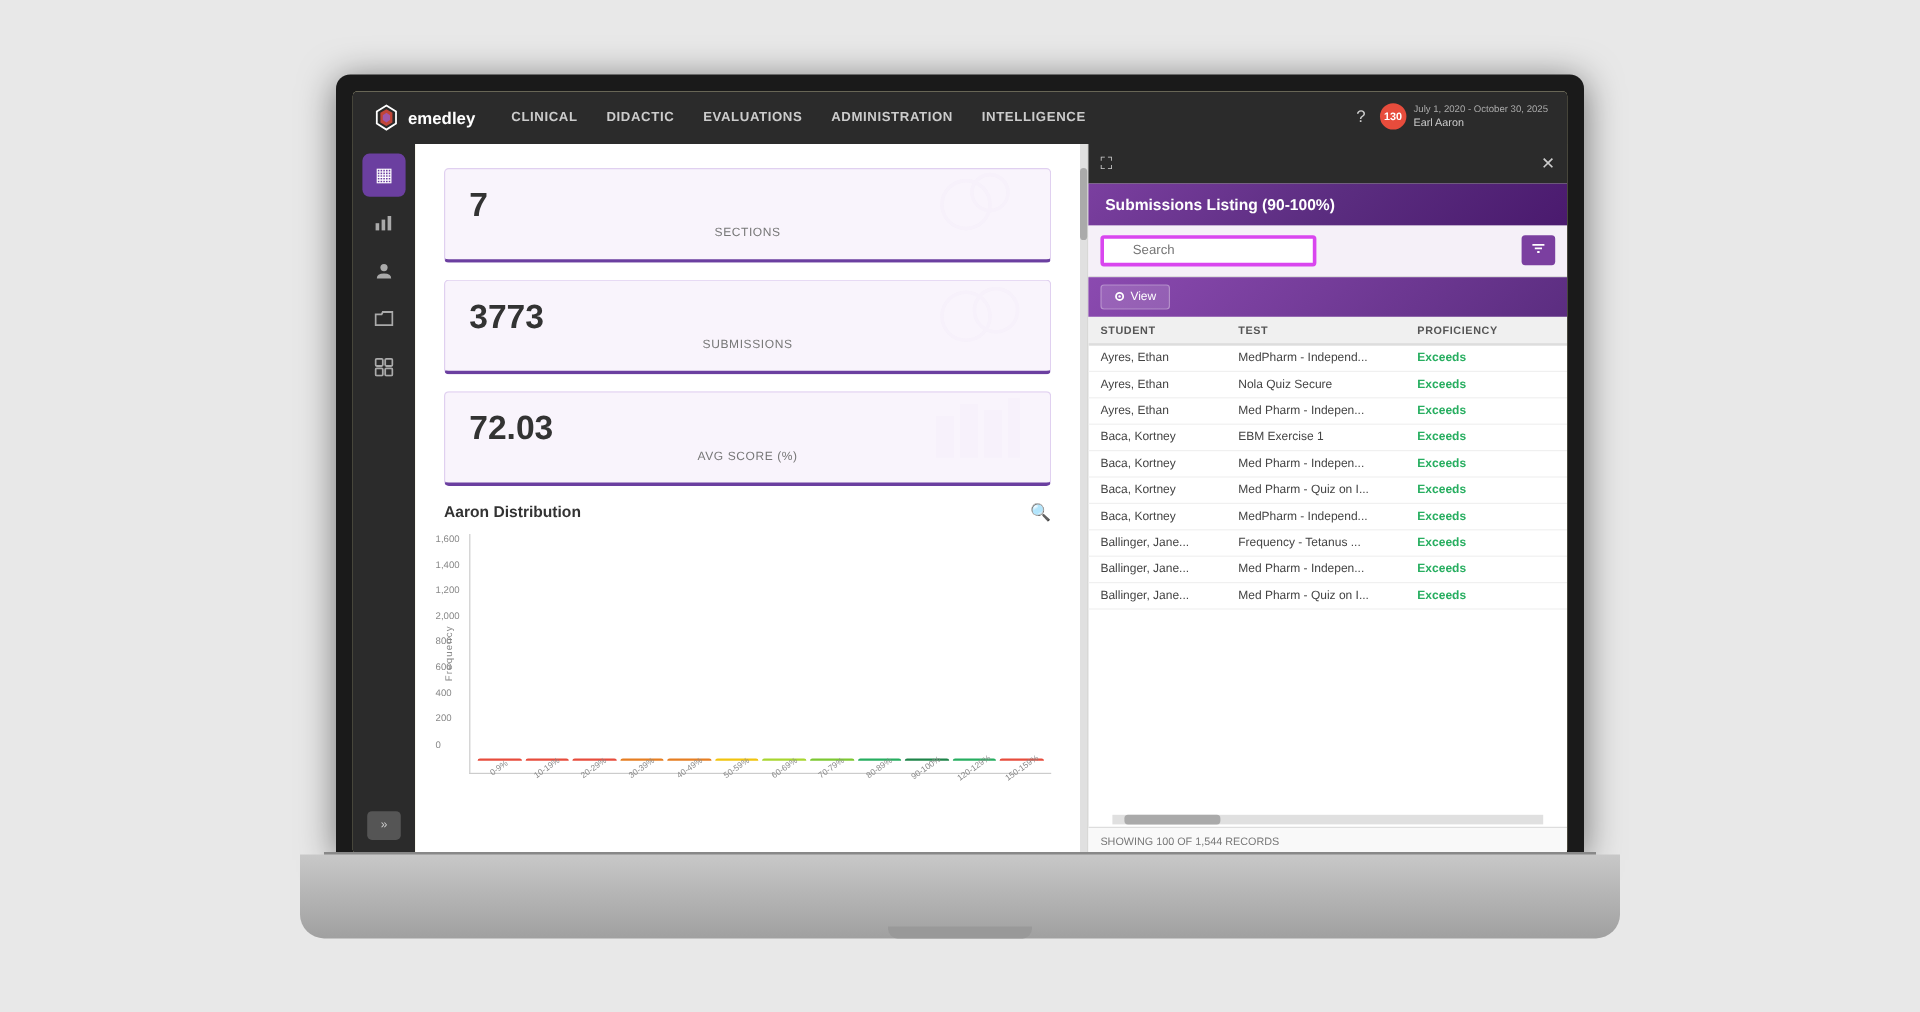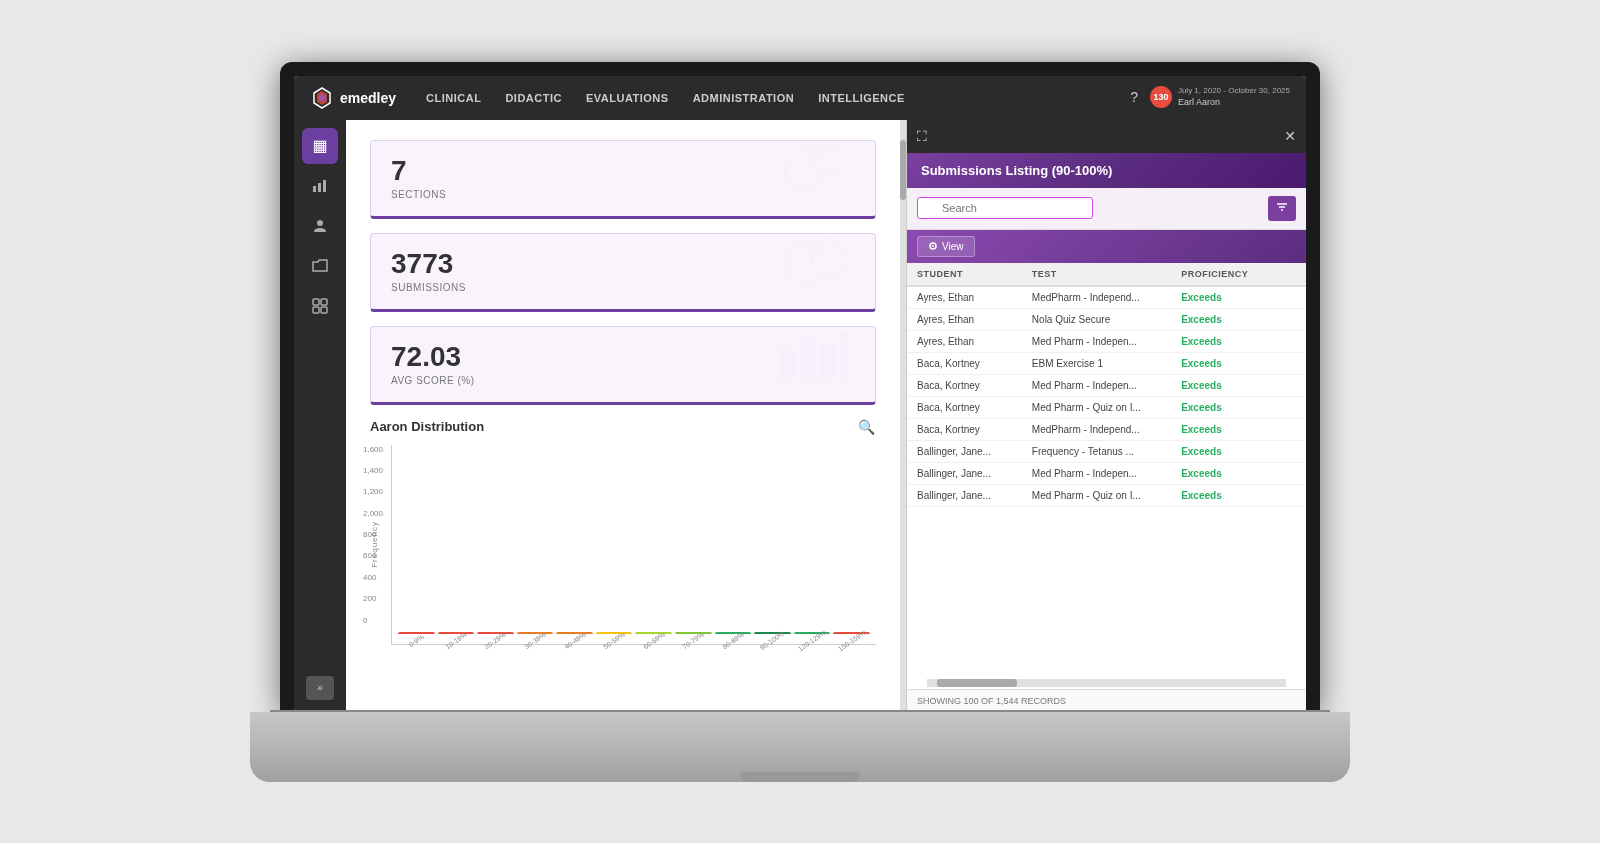--- a/index.html
+++ b/index.html
@@ -216,20 +216,21 @@
       font-weight: bold;
       color: #333;
       line-height: 1;
     }
     .stat-label {
       font-size: 10px;
       color: #777;
       letter-spacing: 0.5px;
       margin-top: 4px;
       text-transform: uppercase;
+      text-align: center;
     }
 
     
     .chart-section {
       margin-top: 8px;
     }
     .chart-title-row {
       display: flex;
       justify-content: space-between;
       align-items: center;
@@ -320,21 +321,21 @@
     .panel-search-row {
       display: flex;
       align-items: center;
       gap: 6px;
       padding: 8px 10px;
       background: #f5f0f8;
       border-bottom: 1px solid #ddd;
     }
     .panel-search-input {
       flex: 1;
-      border: 1px solid #d946ef;
+      border: 3px solid #d946ef;
       border-radius: 3px;
       padding: 4px 8px 4px 24px;
       font-size: 11px;
       color: #999;
       background: #fff;
       position: relative;
     }
     .search-wrapper {
       flex: 1;
       position: relative;

